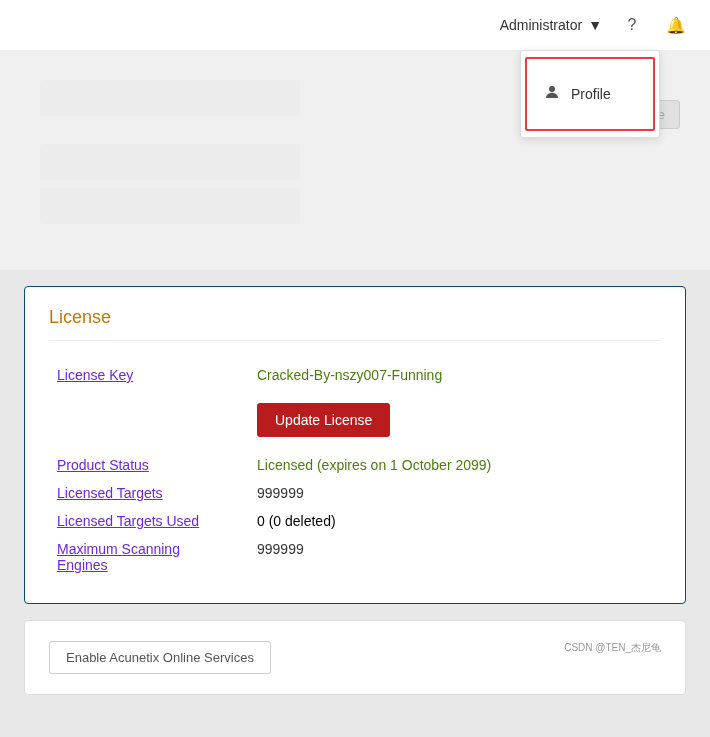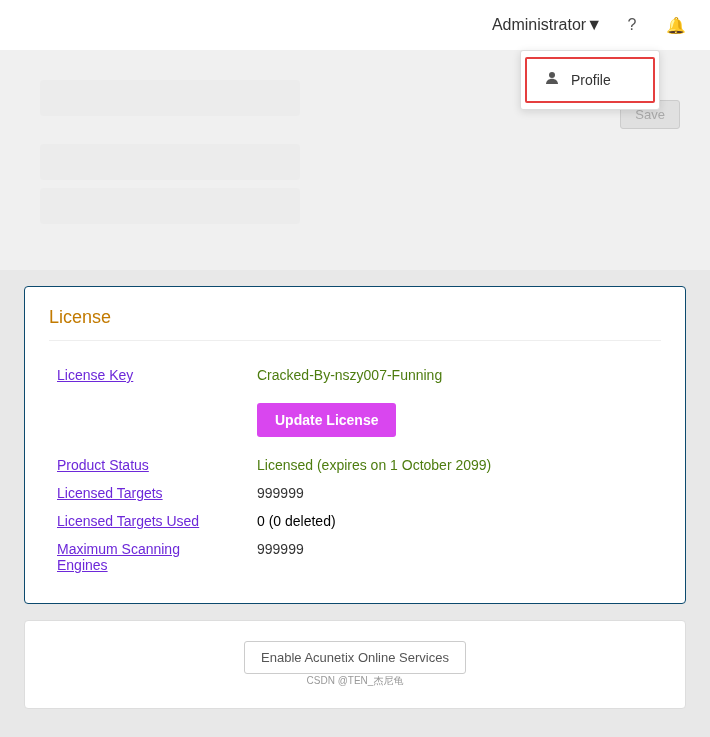--- a/index.html
+++ b/index.html
@@ -23,22 +23,23 @@
       justify-content: flex-end;
       padding: 0 20px;
       gap: 16px;
       position: relative;
       z-index: 10;
     }
 
     .admin-dropdown {
       display: flex;
       align-items: center;
-      cursor: pointer;
-      font-size: 16px;
+      gap: 6px;
+      cursor: pointer;
+      font-size: 14px;
       color: #333;
     }
 
     .icon-btn {
       width: 28px;
       height: 28px;
       display: flex;
       align-items: center;
       justify-content: center;
       cursor: pointer;
@@ -57,21 +58,21 @@
       box-shadow: 0 2px 8px rgba(0,0,0,0.12);
       z-index: 100;
       min-width: 140px;
       padding: 4px 0;
     }
 
     .dropdown-item {
       display: flex;
       align-items: center;
       gap: 10px;
-      padding: 10px 16px;
+      padding: 24px 16px;
       cursor: pointer;
       font-size: 14px;
       color: #333;
     }
 
     .dropdown-item.profile-item {
       border: 2px solid #e53e3e;
       background: #fff;
       margin: 2px 4px;
       border-radius: 2px;
@@ -148,42 +149,41 @@
 
     .value-blue {
       color: #4d7c0f;
     }
 
     .value-orange {
       color: #000000;
     }
 
     .update-license-btn {
-      background: #d946ef;
+      background: #b91c1c;
       color: #fff;
       border: none;
       padding: 9px 18px;
       border-radius: 3px;
       font-size: 14px;
-      font-weight: 700;
+      font-weight: 400;
       cursor: pointer;
       margin: 8px 0;
     }
 
     
     .bottom-section {
       margin: 0 24px 16px 24px;
       background: #fff;
       border: 1px solid #ddd;
       border-radius: 4px;
       padding: 20px 24px;
       display: flex;
-      align-items: center;
+      align-items: flex-start;
       justify-content: space-between;
-      flex-direction: column;
     }
 
     .enable-btn {
       background: #fff;
       border: 1px solid #ccc;
       color: #555;
       padding: 8px 16px;
       border-radius: 3px;
       cursor: pointer;
       font-size: 13px;

